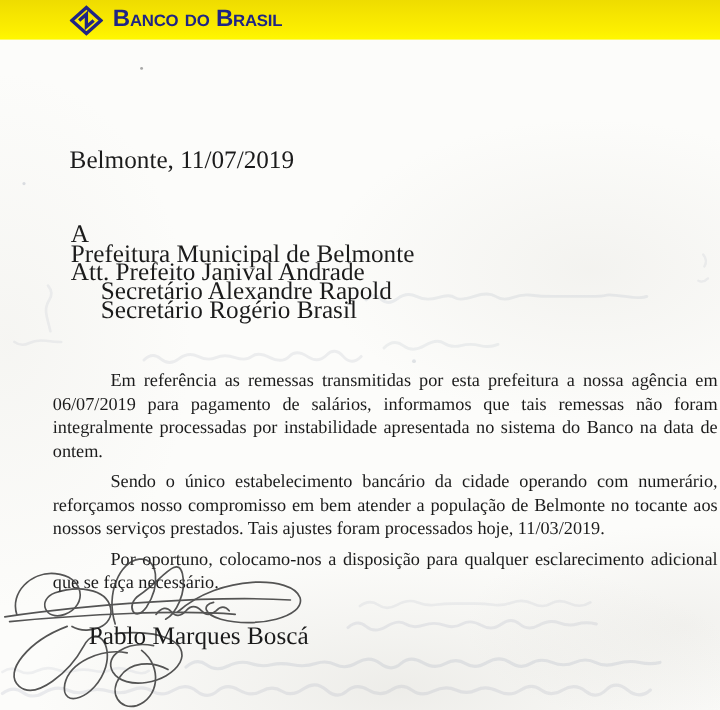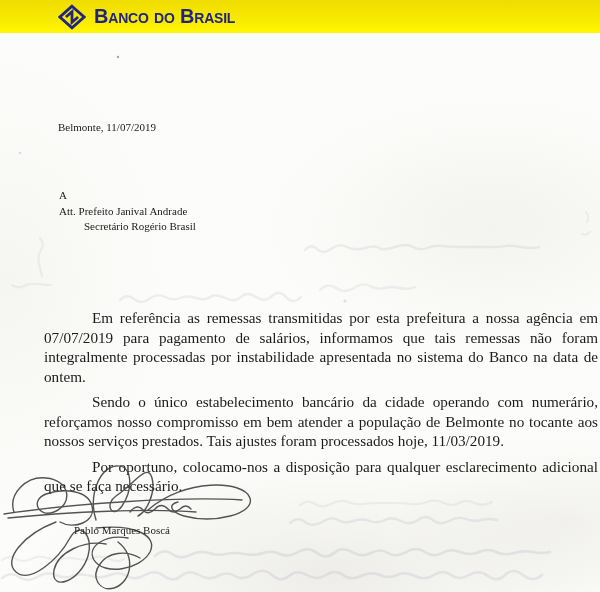--- a/index.html
+++ b/index.html
@@ -31,21 +31,21 @@
     margin-left:8px;
     font-family:"Liberation Sans", sans-serif;
     font-weight:800;
     font-variant-caps:small-caps;
     font-size:20px;
     letter-spacing:-0.2px;
     color:#1f2584;
     transform:scaleY(0.98);
     white-space:nowrap;
   }
-  .txt{position:absolute;font-size:11px;}
+  .txt{position:absolute;font-size:21px;}
   #date-line{left:58px;top:121px;}
   #addressee{left:59px;top:188px;line-height:15.7px;}
   #addressee .cc-line{padding-left:25px;}
   #body-text{
     position:absolute;left:44px;top:308px;width:554px;
     font-size:15.2px;line-height:19.5px;text-align:justify;
   }
   #body-text p{margin:0 0 6px 0;text-indent:48px;}
   #signature-svg{position:absolute;left:0px;top:460px;pointer-events:none;}
   #signatory{left:74px;top:523px;line-height:15.5px;}
@@ -83,26 +83,28 @@
       <path d="M16 2.5 L30 15 L16 27.5 L2 15 Z"></path>
       <path d="M9 15 L16 9 L16 21 L23 15"></path>
     </svg>
     <div id="wordmark">Banco do Brasil</div>
   </div>
 
   <div class="txt" id="date-line">Belmonte, 11/07/2019</div>
 
   <div class="txt" id="addressee">
     <div>A</div>
+    <div>Prefeitura Municipal de Belmonte</div>
     <div>Att. Prefeito Janival Andrade</div>
+    <div class="cc-line">Secretário Alexandre Rapold</div>
     <div class="cc-line">Secretário Rogério Brasil</div>
   </div>
 
   <div id="body-text">
-    <p>Em referência as remessas transmitidas por esta prefeitura a nossa agência em 07/07/2019 para pagamento de salários, informamos que tais remessas não foram integralmente processadas por instabilidade apresentada no sistema do Banco na data de ontem.</p>
+    <p>Em referência as remessas transmitidas por esta prefeitura a nossa agência em 06/07/2019 para pagamento de salários, informamos que tais remessas não foram integralmente processadas por instabilidade apresentada no sistema do Banco na data de ontem.</p>
     <p>Sendo o único estabelecimento bancário da cidade operando com numerário, reforçamos nosso compromisso em bem atender a população de Belmonte no tocante aos nossos serviços prestados. Tais ajustes foram processados hoje, 11/03/2019.</p>
     <p>Por oportuno, colocamo-nos a disposição para qualquer esclarecimento adicional que se faça necessário.</p>
   </div>
 
   <svg id="signature-svg" width="260" height="132" viewBox="0 0 260 132" fill="none" stroke="#3d3d3d" stroke-width="1.4" stroke-linecap="round" opacity="0.88">
     <path d="M14 52 C8 34 26 16 46 18 C70 20 74 44 54 52 C38 58 30 40 46 34 C64 28 88 30 92 46 C96 62 74 70 60 62"></path>
     <path d="M96 60 C88 34 100 8 116 6 C132 4 134 28 122 46 C112 60 104 44 116 36 C134 24 148 2 152 18 C156 34 146 52 138 56"></path>
     <path d="M4 54 C70 44 180 36 242 40"></path>
     <path d="M8 58 C70 52 150 48 196 52"></path>
     <path d="M148 50 C184 18 244 20 250 38 C255 54 214 64 184 56 C170 52 168 44 178 42"></path>

